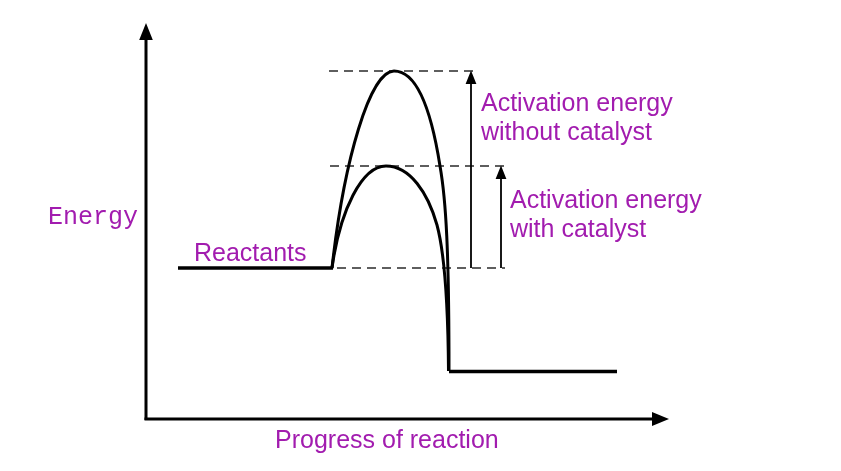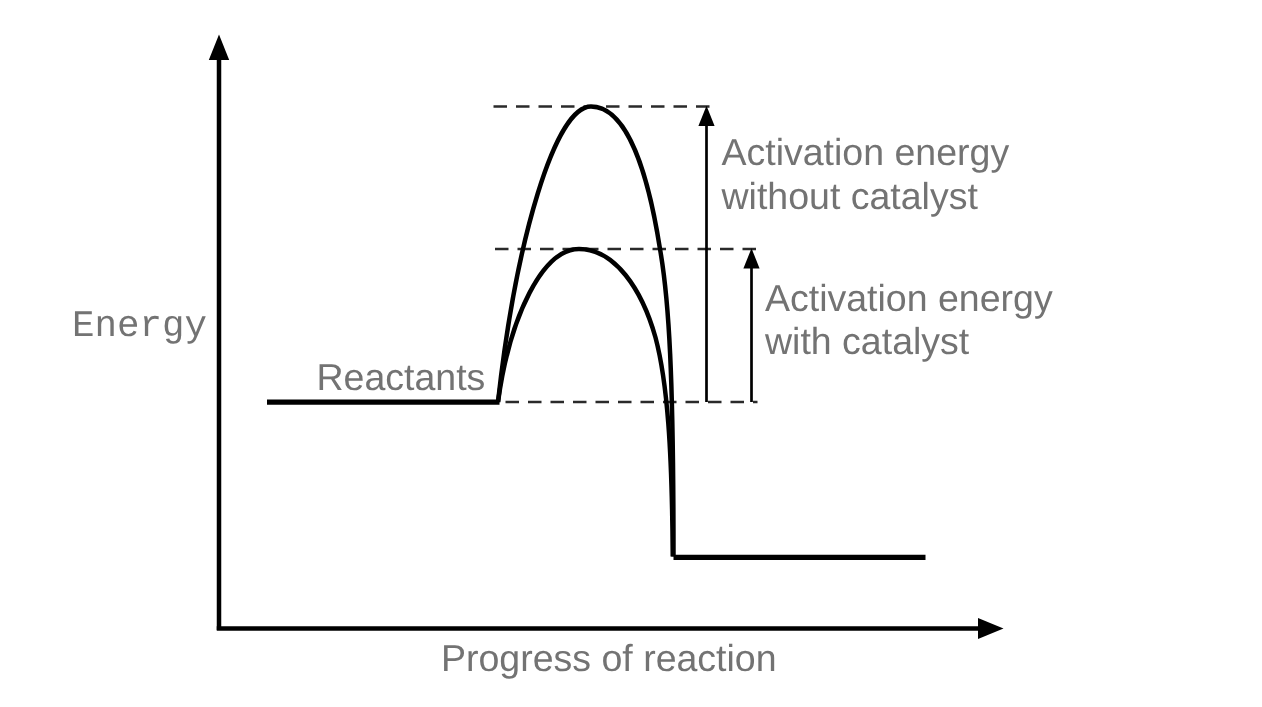--- a/index.html
+++ b/index.html
@@ -18,26 +18,26 @@
   }
   .diagram-svg {
     position: absolute;
     left: 0;
     top: 0;
   }
   .label {
     position: absolute;
     font-size: 25px;
     line-height: 29px;
-    color: #737373;
+    color: #a21caf;
     white-space: nowrap;
   }
   .lbl-energy   { left: 48px;  top: 203px; font-family: Liberation Mono, monospace; }
-  .lbl-progress { left: 294px; top: 425px; }
-  .lbl-reactants{ left: 194px; top: 238px; margin-left: 17px; }
+  .lbl-progress { left: 275px; top: 425px; }
+  .lbl-reactants{ left: 194px; top: 238px; }
   .lbl-products { left: 480px; top: 341px; }
   .lbl-act-without { left: 481px; top: 88px; }
   .lbl-act-with    { left: 510px; top: 185px; }
   .solid { stroke: #000000; fill: none; }
   .dashed { stroke: #2a2a2a; fill: none; stroke-width: 1.6; stroke-dasharray: 9 6; }
   .arrowshaft { stroke: #000000; stroke-width: 1.8; }
   .fillblack { fill: #000000; stroke: none; }
 </style>
 </head>
 <body>

